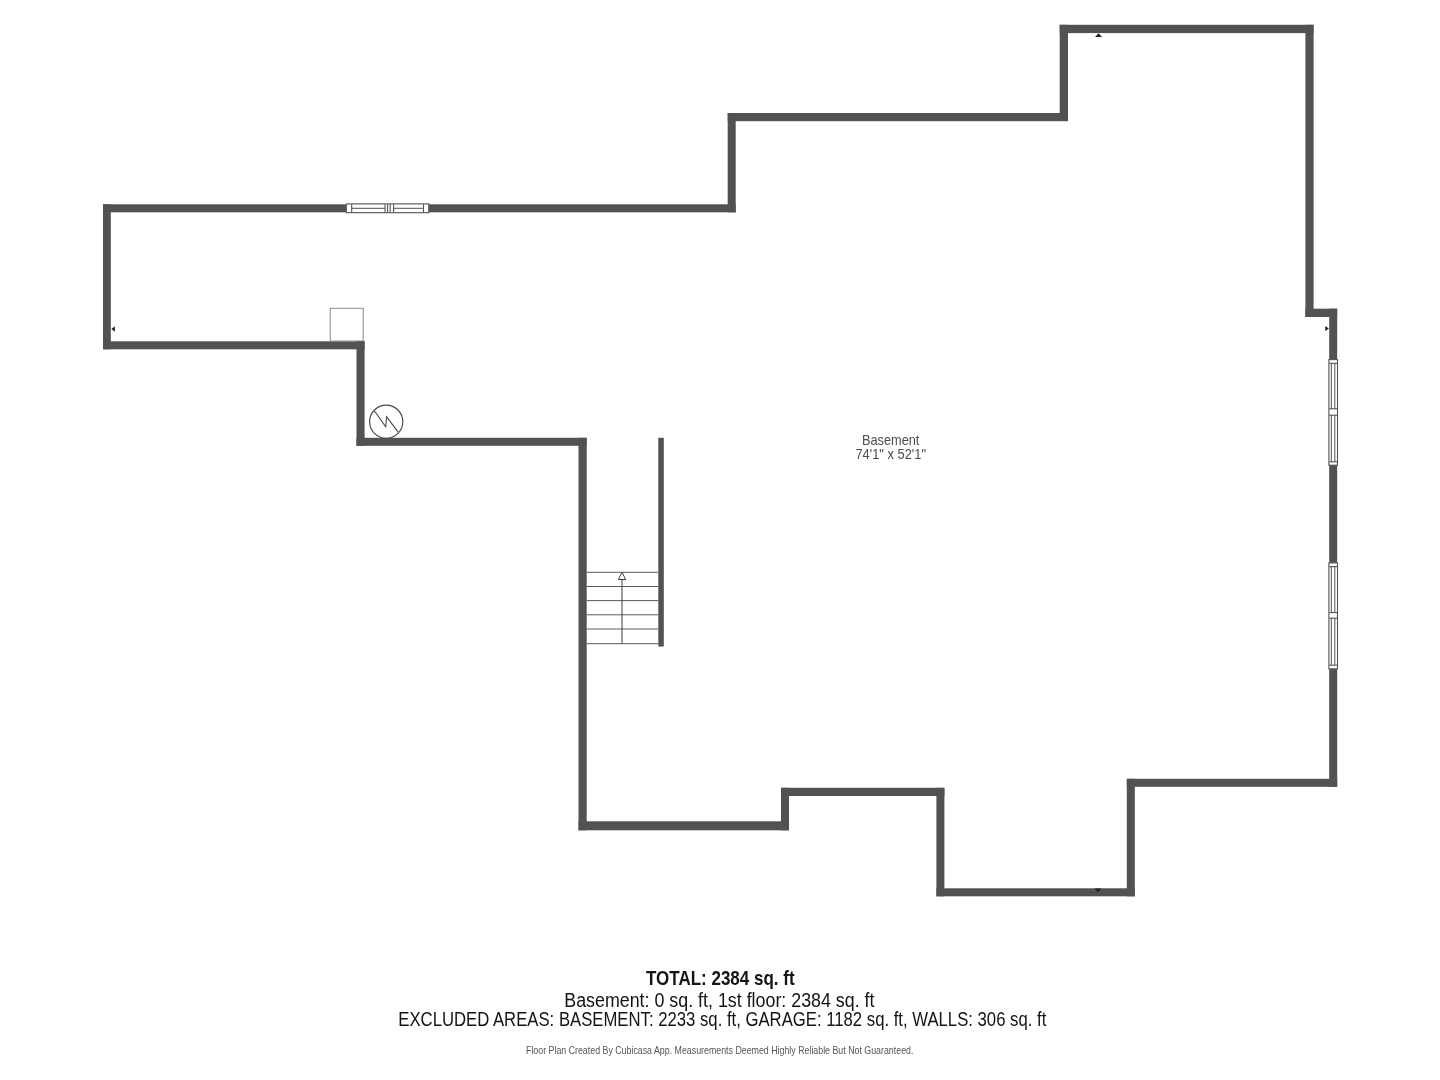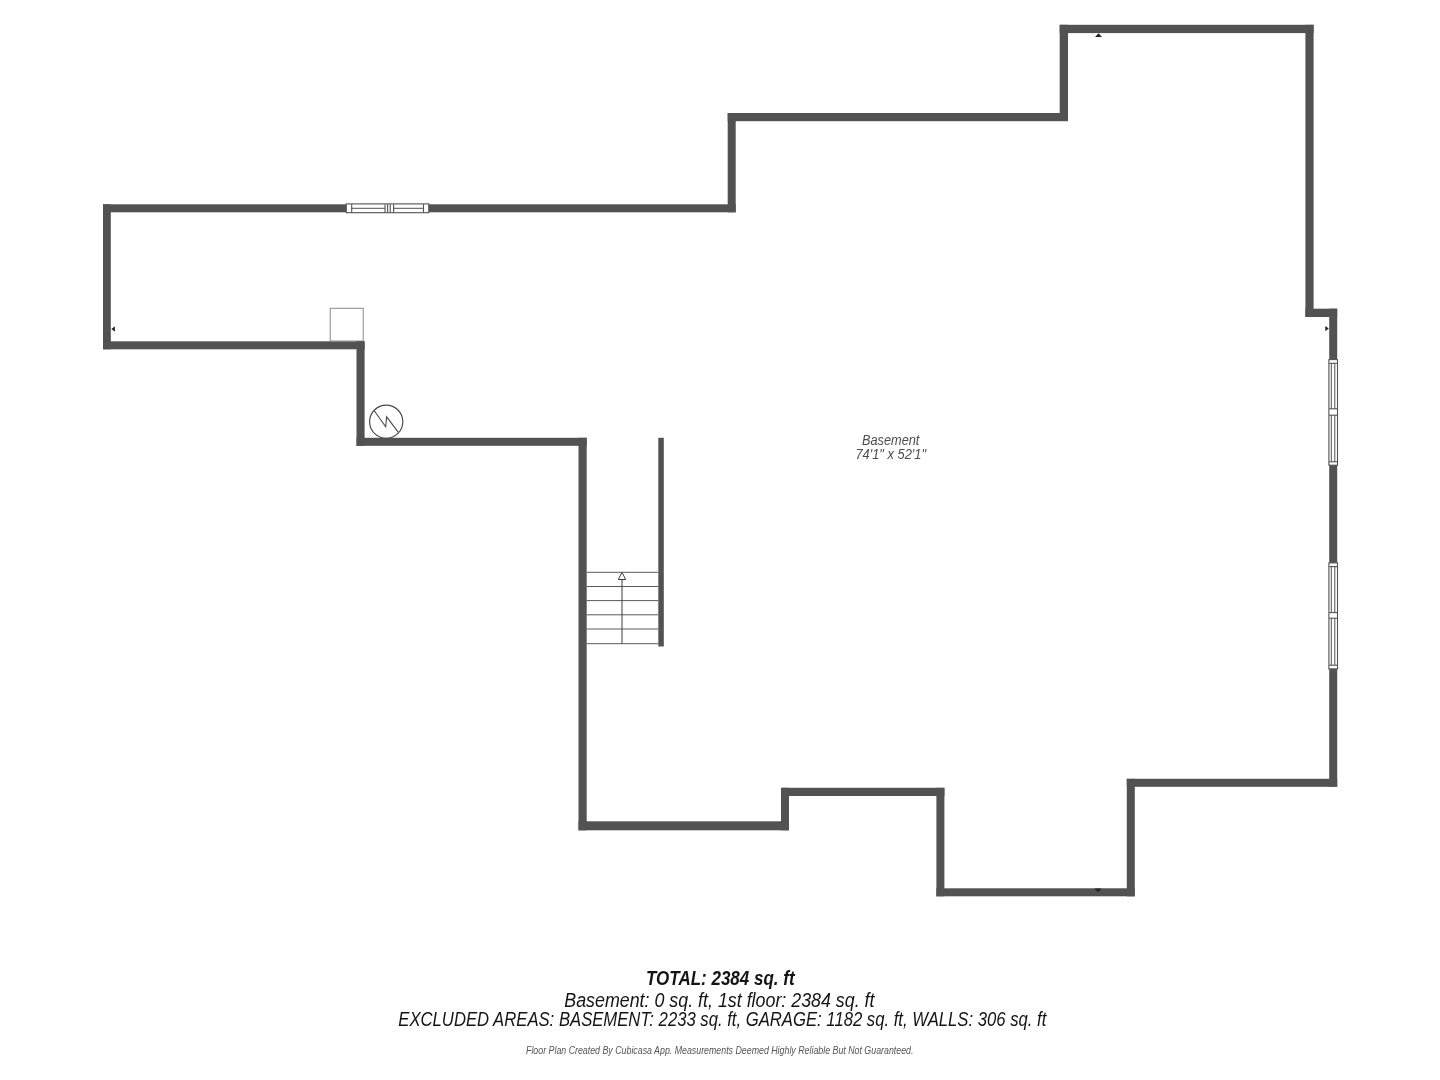--- a/index.html
+++ b/index.html
@@ -1,16 +1,16 @@
 <!DOCTYPE html>
 <html><head>
 <meta charset="utf-8">
 <style>
   html,body{margin:0;padding:0;background:#ffffff;}
-  .page{width:1189px;height:1080px;position:relative;font-family:"Liberation Sans",sans-serif;font-style:italic;}
+  .page{width:1189px;height:1080px;position:relative;font-family:"Liberation Sans",sans-serif;}
   svg{display:block;}
   text{font-family:"Liberation Sans",sans-serif;}
 </style>
 </head>
 <body>
 <div class="page">
 <svg width="1440" height="1080" viewBox="0 0 1440 1080">
 
   <rect x="0" y="0" width="1440" height="1080" fill="#ffffff"></rect>
 

